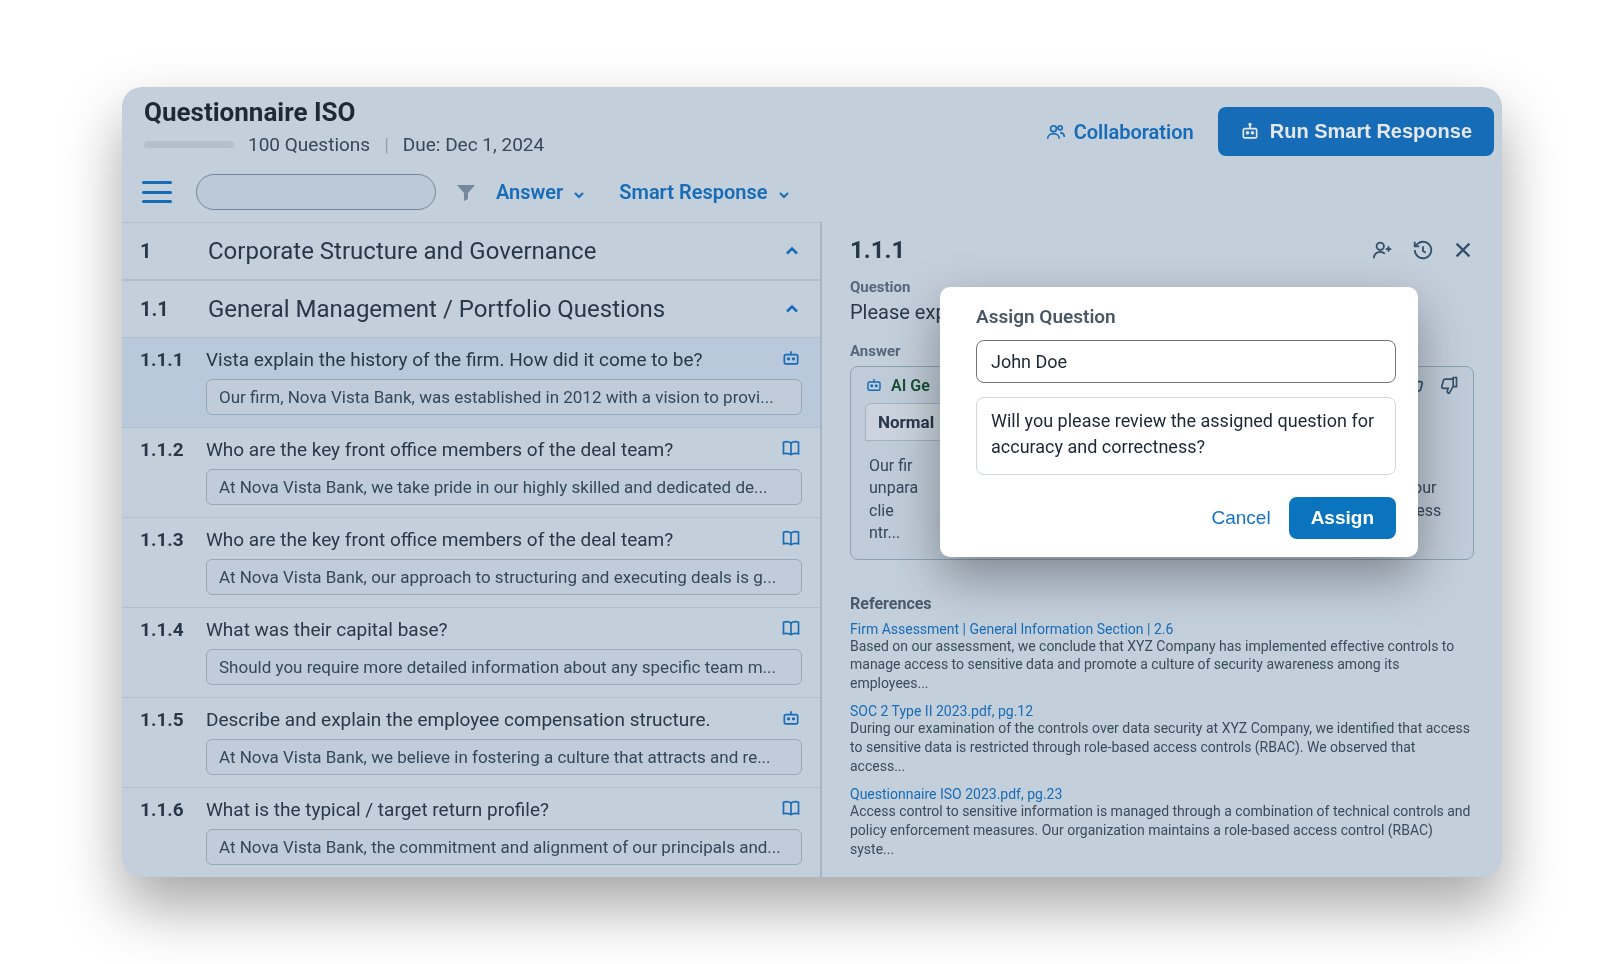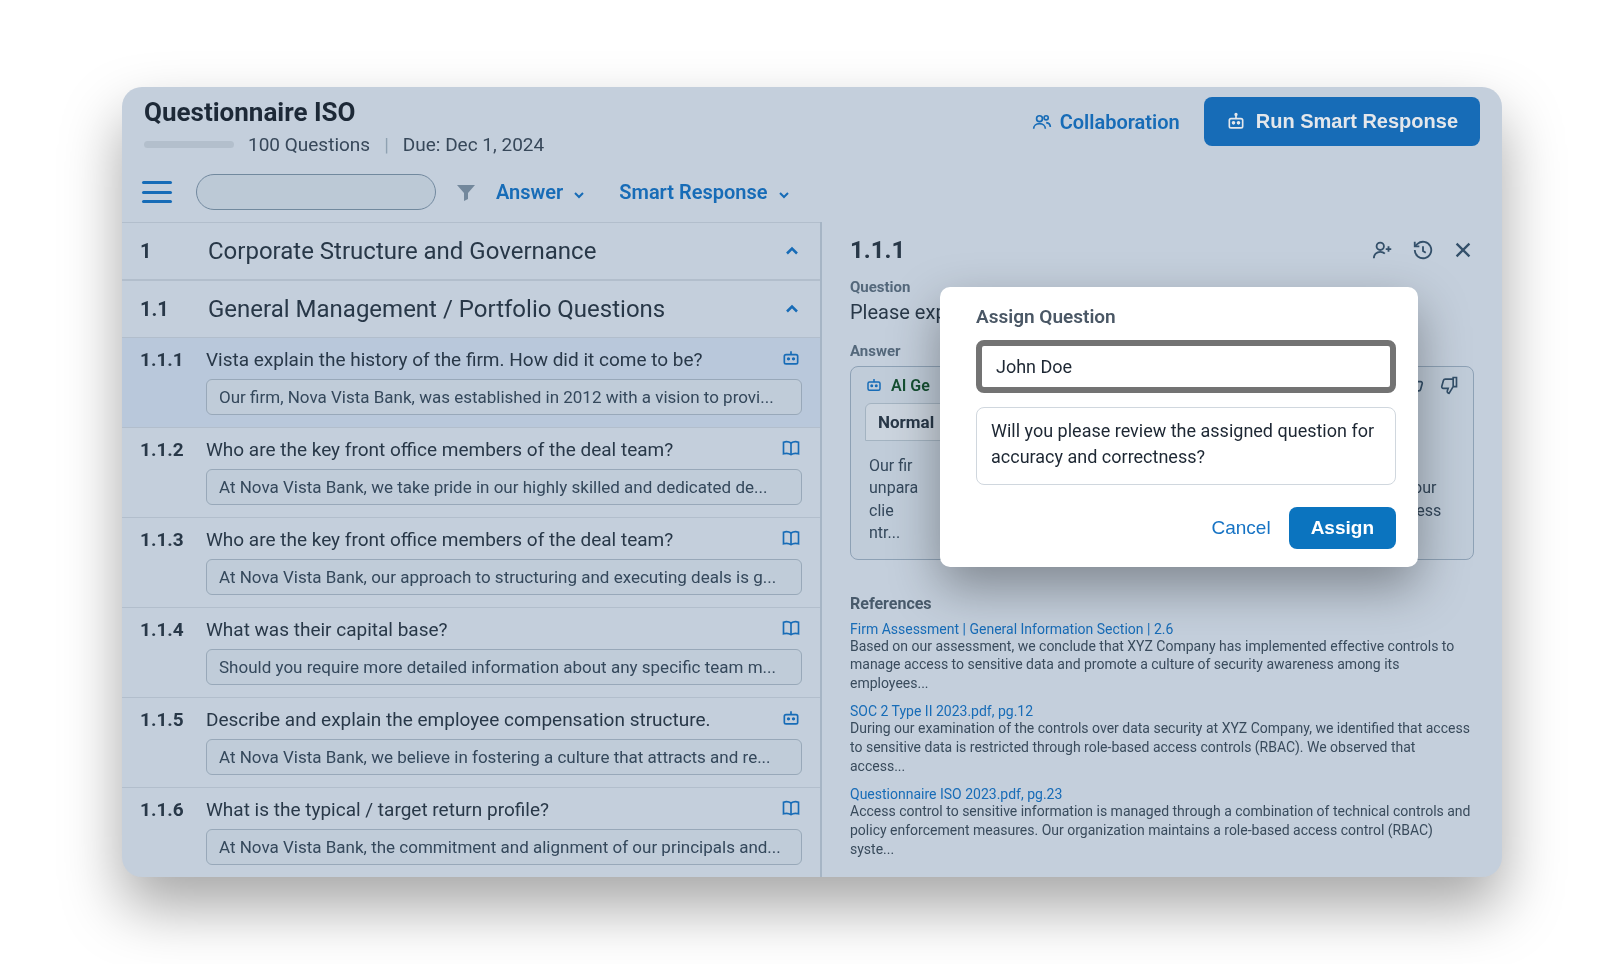--- a/index.html
+++ b/index.html
@@ -20,22 +20,22 @@
     display:flex; flex-direction:column;
   }
   .overlay {
     position:absolute; inset:0;
     background: rgba(30,60,90,0.12);
     pointer-events:none;
     z-index: 5;
   }
   
   .header {
-    padding: 10px 22px 8px 22px;
-    display:flex; align-items:flex-start;
+    padding: 10px 8px 8px 22px;
+    display:flex; align-items:flex-end;
     justify-content: space-between;
   }
   .header-left { display:flex; flex-direction:column; gap:6px;}
   .title { font-size: 26px; font-weight: 700; color:#1d2733;}
   .meta-row { display:flex; align-items:center; gap:14px; color:#3b4a5a; font-size:19px; }
   .progress { width:90px; height:7px; border-radius:4px; background:#c8d2dc; display:inline-block; overflow:hidden;}
   .progress-fill { background:#1673c4; height:100%; width:33%;}
   .meta-sep { color:#9fb0bf;}
   .header-right { display:flex; align-items:center; gap:24px;}
   .collab { display:flex; align-items:center; gap:8px; color:#1673c4; font-weight:600; font-size:20px; cursor:pointer;}
@@ -95,21 +95,21 @@
     position:absolute;
     top: 200px; left: 818px;
     width: 478px;
     background:#fff;
     border-radius:10px;
     box-shadow: 0 20px 50px rgba(0,0,0,0.35);
     padding: 18px 22px 18px 36px;
     z-index: 10;
   }
   .modal-title { font-weight:600; font-size:19px; color:#4a5765; margin-bottom:12px;}
-  .modal-input { width:100%; border:6px solid #737373; border-radius:8px; padding:10px 14px; font-size:18px; color:#1d2733; margin-bottom:14px; font-family:inherit;}
+  .modal-input { width:100%; border:1px solid #737373; border-radius:8px; padding:10px 14px; font-size:18px; color:#1d2733; margin-bottom:14px; font-family:inherit;}
   .modal-textarea { width:100%; border:1px solid #d0d7de; border-radius:8px; padding:10px 14px; font-size:18px; color:#1d2733; font-family:inherit; resize:none; line-height:1.45; height:78px;}
   .modal-actions { display:flex; justify-content:flex-end; gap:18px; margin-top:18px; align-items:center;}
   .cancel-btn { color:#1673c4; font-size:19px; background:none; border:none; cursor:pointer; font-weight:500;}
   .assign-btn { background:#0b74bf; color:#fff; border:none; border-radius:8px; padding:10px 22px; font-size:19px; font-weight:600; cursor:pointer;}
 </style>
 </head>
 <body>
 
 <div class="window">
   <div class="overlay"></div>

